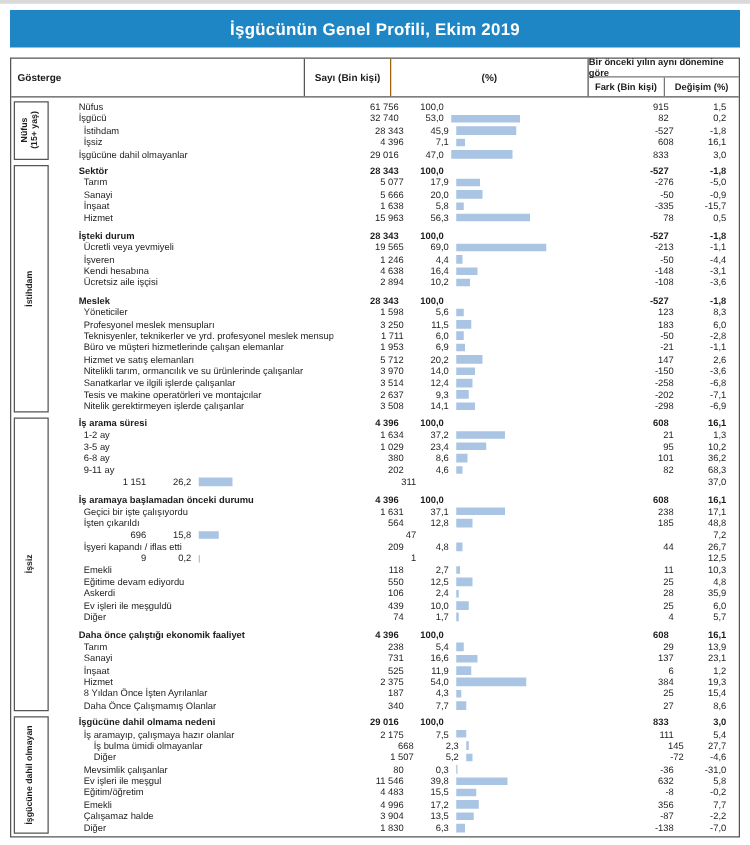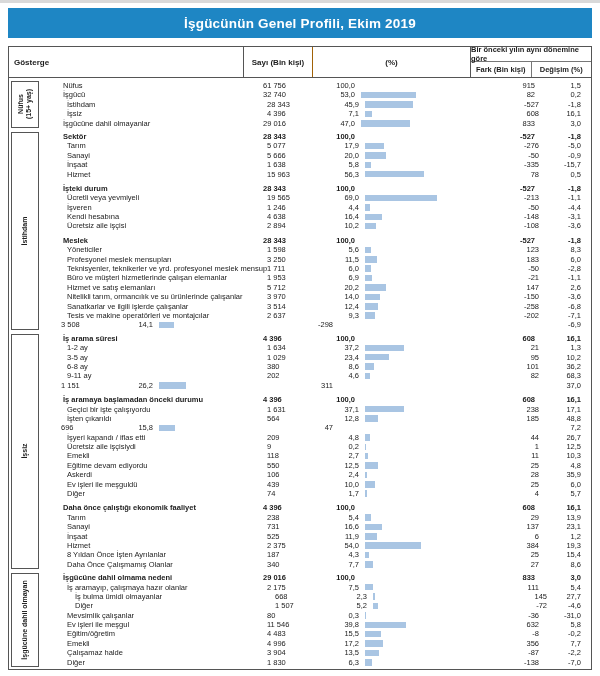--- a/index.html
+++ b/index.html
@@ -38,21 +38,21 @@
     position:absolute; left:50%; top:50%;
     transform:translate(-50%,-50%) rotate(-90deg);
     font-weight:bold; font-size:7px; line-height:1.15; text-align:center; white-space:pre;
   }
   .rows { flex:1; min-width:0; }
   .group { margin-top:5px; }
   .group.first { margin-top:0; }
   .row { display:flex; height:9.4px; line-height:9.4px;margin-left:22px; }
   .row.bold { font-weight:bold; }
   .c-label { width:200px; white-space:nowrap; overflow:hidden; }
-  .c-sayi  { width:56px; }
+  .c-sayi  { width:56px; text-align:right; }
   .c-pct   { width:36px; text-align:right; }
   .c-bar   { width:114px; padding-left:6px; display:flex; align-items:center; }
   .bar     { height:6.5px; background:#a9c5e3; }
   .c-fark  { width:60px; text-align:right; }
   .c-deg   { flex:1; text-align:right; padding-right:10px; }
 </style>
 </head>
 <body>
 
 <div class="page-frame"></div>
@@ -321,20 +321,21 @@
               <div class="c-label" style="padding-left: 6px;">Tesis ve makine operatörleri ve montajcılar</div>
               <div class="c-sayi">2 637</div>
               <div class="c-pct">9,3</div>
               <div class="c-bar">
                 <div class="bar" style="width: 9.672px;"></div>
               </div>
               <div class="c-fark">-202</div>
               <div class="c-deg">-7,1</div>
             </div>
             <div class="row">
+              <div class="c-label" style="padding-left: 6px;">Nitelik gerektirmeyen işlerde çalışanlar</div>
               <div class="c-sayi">3 508</div>
               <div class="c-pct">14,1</div>
               <div class="c-bar">
                 <div class="bar" style="width: 14.664px;"></div>
               </div>
               <div class="c-fark">-298</div>
               <div class="c-deg">-6,9</div>
             </div>
           </div>
         </div>
@@ -445,21 +446,20 @@
               <div class="c-label" style="padding-left: 6px;">İşyeri kapandı / iflas etti</div>
               <div class="c-sayi">209</div>
               <div class="c-pct">4,8</div>
               <div class="c-bar">
                 <div class="bar" style="width: 4.992px;"></div>
               </div>
               <div class="c-fark">44</div>
               <div class="c-deg">26,7</div>
             </div>
             <div class="row">
-              <div class="c-label" style="padding-left: 6px;">Ücretsiz aile işçisiydi</div>
               <div class="c-sayi">9</div>
               <div class="c-pct">0,2</div>
               <div class="c-bar">
                 <div class="bar" style="width: 1px;"></div>
               </div>
               <div class="c-fark">1</div>
               <div class="c-deg">12,5</div>
             </div>
             <div class="row">
               <div class="c-label" style="padding-left: 6px;">Emekli</div>

